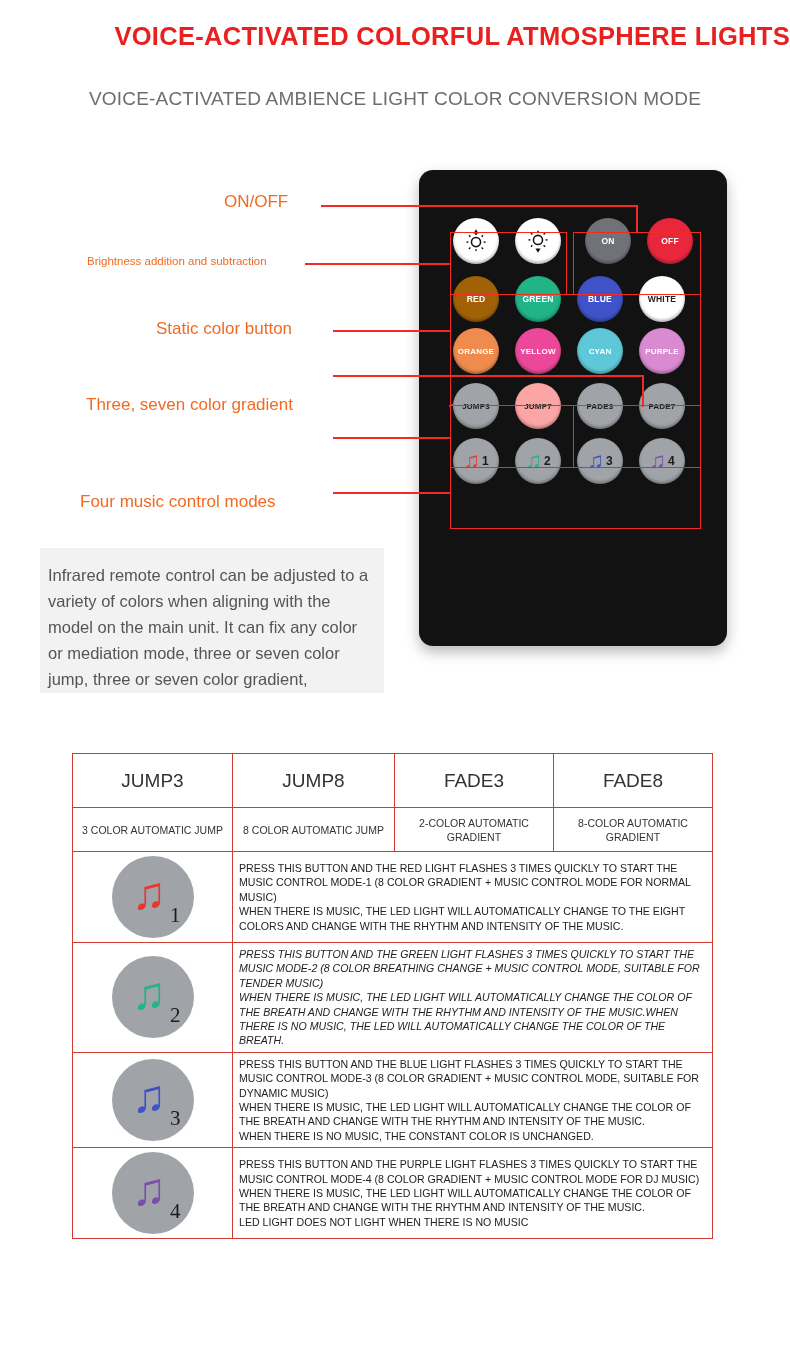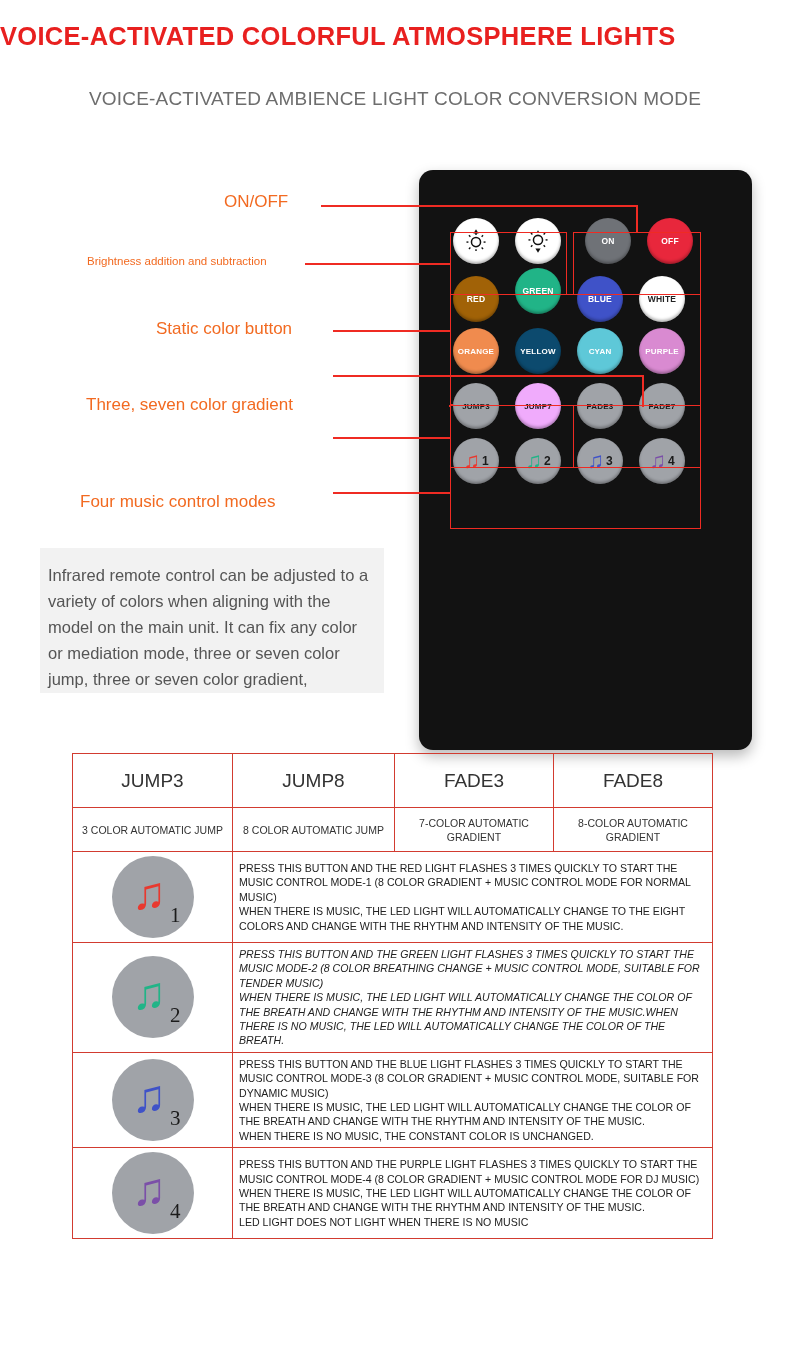--- a/index.html
+++ b/index.html
@@ -9,21 +9,21 @@
     font-family:"Liberation Sans", sans-serif;
     color:#333;
     position:relative;
     overflow:hidden;
   }
   .page{position:relative;width:790px;height:1346px;}
 
   
   .title{
     position:absolute;left:0;top:22px;width:790px;
-    text-align:left;
+    text-align:right;
     color:#e8201f;
     font-size:25.5px;
     font-weight:bold;
     letter-spacing:.3px;
   }
   .sub1{
     position:absolute;left:0;top:88px;width:790px;
     text-align:center;
     color:#6d6d6d;
     font-size:19px;
@@ -32,25 +32,24 @@
   .sub2{
     position:absolute;right:8px;top:126px;
     color:#8a8a8a;
     font-size:16.5px;
     letter-spacing:.2px;
   }
 
   
   .remote{
     position:absolute;left:419px;top:170px;
-    width:308px;height:580px;
+    width:308px;height:476px;
     background:#121212;
     border-radius:14px;
     box-shadow:0 6px 14px rgba(0,0,0,.28);
-    padding-left:25px;
   }
   .remote-inner{position:absolute;inset:0;}
   .btn{
     position:absolute;
     border-radius:50%;
     display:flex;align-items:center;justify-content:center;
     font-size:8.5px;font-weight:bold;
     color:#fff;
     box-shadow:inset 0 -2px 3px rgba(0,0,0,.3);
     letter-spacing:.2px;
@@ -188,47 +187,47 @@
       <div class="btn" style="left:166px;top:48px;width:46px;height:46px;background:#6f7277;">
         <span>ON</span>
       </div>
       <div class="btn" style="left:228px;top:48px;width:46px;height:46px;background:#e8273c;">
         <span>OFF</span>
       </div>
 
       <div class="btn" style="left:34px;top:106px;width:46px;height:46px;background:#a16207;">
         <span>RED</span>
       </div>
-      <div class="btn" style="left:96px;top:98px;width:46px;height:46px;background:#21b487;">
+      <div class="btn" style="left:96px;top:106px;width:46px;height:46px;background:#21b487;">
         <span>GREEN</span>
       </div>
       <div class="btn" style="left:158px;top:106px;width:46px;height:46px;background:#3f52c8;">
         <span>BLUE</span>
       </div>
       <div class="btn" style="left:220px;top:106px;width:46px;height:46px;background:#ffffff;color:#222;text-align:right;">
         <span>WHITE</span>
       </div>
 
       <div class="btn small-label" style="left:34px;top:158px;width:46px;height:46px;background:#f08b4e;">
         <span>ORANGE</span>
       </div>
-      <div class="btn small-label" style="left:96px;top:158px;width:46px;height:46px;background:#0c4a6e;">
+      <div class="btn small-label" style="left:96px;top:158px;width:46px;height:46px;background:#ec4899;">
         <span>YELLOW</span>
       </div>
       <div class="btn small-label" style="left:158px;top:158px;width:46px;height:46px;background:#5ec8d8;">
         <span>CYAN</span>
       </div>
       <div class="btn small-label" style="left:220px;top:158px;width:46px;height:46px;background:#d98ad1;">
         <span>PURPLE</span>
       </div>
 
       <div class="btn small-label" style="left:34px;top:213px;width:46px;height:46px;background:#a0a3a8;color:#1b1b1b;">
         <span>JUMP3</span>
       </div>
-      <div class="btn small-label" style="left:96px;top:213px;width:46px;height:46px;background:#f0abfc;color:#1b1b1b;">
+      <div class="btn small-label" style="left:96px;top:213px;width:46px;height:46px;background:#fca5a5;color:#1b1b1b;">
         <span>JUMP7</span>
       </div>
       <div class="btn small-label" style="left:158px;top:213px;width:46px;height:46px;background:#a0a3a8;color:#1b1b1b;">
         <span>FADE3</span>
       </div>
       <div class="btn small-label" style="left:220px;top:213px;width:46px;height:46px;background:#a0a3a8;color:#1b1b1b;">
         <span>FADE7</span>
       </div>
 
       <div class="btn" style="left:34px;top:268px;width:46px;height:46px;background:#a0a3a8;color:#1b1b1b;">
@@ -283,21 +282,21 @@
     <tbody>
         <tr class="hdr">
       <td style="width:160px;">JUMP3</td>
       <td style="width:162px;">JUMP8</td>
       <td style="width:159px;">FADE3</td>
       <td style="width:159px;">FADE8</td>
     </tr>
     <tr class="sub">
       <td>3 COLOR AUTOMATIC JUMP</td>
       <td>8 COLOR AUTOMATIC JUMP</td>
-      <td>7-COLOR AUTOMATIC GRADIENT</td>
+      <td>2-COLOR AUTOMATIC GRADIENT</td>
       <td>8-COLOR AUTOMATIC GRADIENT</td>
     </tr>
 
     <tr>
       <td class="noteicon">
         <span class="circle">
           <span class="glyph" style="color:#e8392f;">♫</span>
           <span class="num">1</span>
         </span>
       </td>

